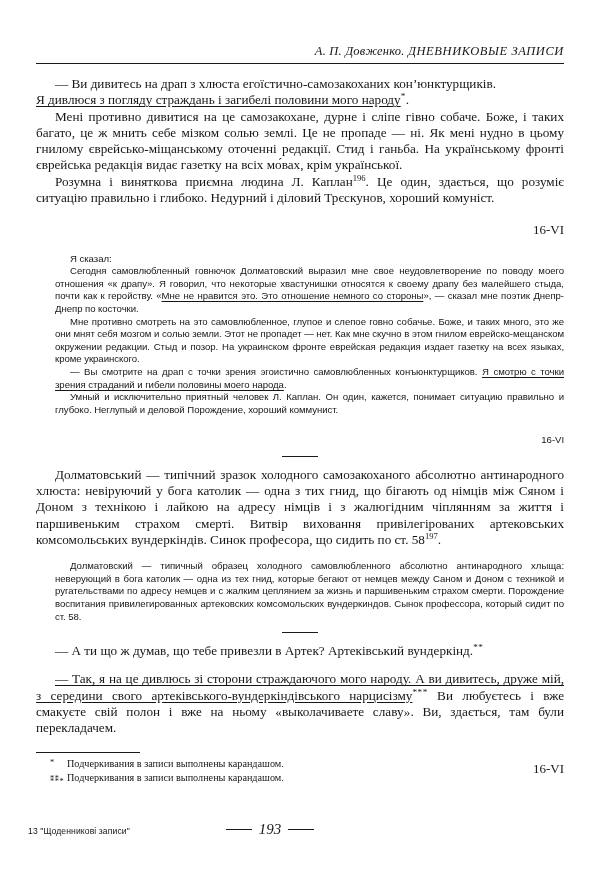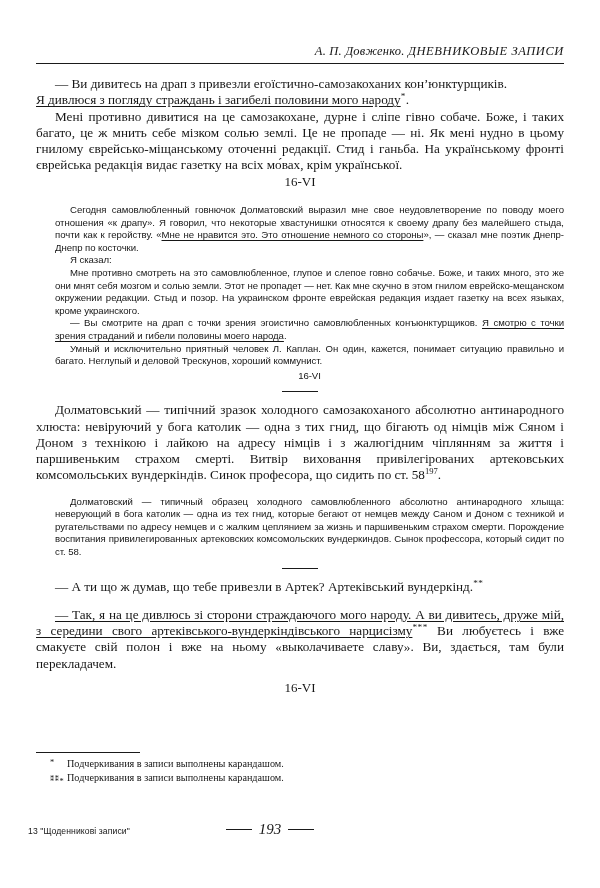--- a/index.html
+++ b/index.html
@@ -99,22 +99,23 @@
   .fnmark {
     font-size: 70%;
     vertical-align: super;
     line-height: 0;
     letter-spacing: .5px;
   }
 
   .date {
     font-family: "Liberation Serif", "DejaVu Serif", serif;
     font-size: 13px;
-    text-align: center;
+    text-align: right;
     text-indent: 0;
+    margin-top: 16px;
   }
   .date.ru-date {
     font-family: "Liberation Sans", "DejaVu Sans", sans-serif;
     font-size: 9.6px;
   }
 
   .sep {
     width: 528px;
     text-align: center;
     line-height: 0;
@@ -204,39 +205,40 @@
 <div class="page">
 
   <div class="runhead">
     <span class="author">А. П. Довженко.</span>
     <span class="title">ДНЕВНИКОВЫЕ ЗАПИСИ</span>
   </div>
   <div class="runhead-rule"></div>
 
   <div class="body">
 
-    <p class="ua"><span>— Ви дивитесь на драп з привезли егоїстично-самозакоханих кон’юнктурщиків.</span><br><span class="u">Я дивлюся з погляду страждань і загибелі половини мого народу</span><span class="fnmark">*</span>.</p>
+    <p class="ua"><span>— Ви дивитесь на драп з хлюста егоїстично-самозакоханих кон’юнктурщиків.</span><br><span class="u">Я дивлюся з погляду страждань і загибелі половини мого народу</span><span class="fnmark">*</span>.</p>
 
     <p class="ua">Мені противно дивитися на це самозакохане, дурне і сліпе гівно собаче. Боже, і таких багато, це ж мнить себе мізком солью землі. Це не пропаде — ні. Як мені нудно в цьому гнилому єврейсько-міщанському оточенні редакції. Стид і ганьба. На українському фронті єврейська редакція видає газетку на всіх мо́вах, крім української.</p>
 
+    <p class="ua"><span>Розумна і виняткова приємна людина Л. Каплан</span><sup>196</sup><span>. Це один, здається, що розуміє ситуацію правильно і глибоко. Недурний і діловий Трєскунов, хороший комуніст.</span></p>
 
     <p class="ua date">16-VI</p>
 
     <div class="sp14"></div>
 
     <div class="ru-block">
+      <p class="ru">Я сказал:</p>
+
       <p class="ru"><span>Сегодня самовлюбленный говнючок Долматовский выразил мне свое неудовлетворение по поводу моего отношения «к драпу». Я говорил, что некоторые хвастунишки относятся к своему драпу без малейшего стыда, почти как к геройству. «</span><span class="u">Мне не нравится это. Это отношение немного со стороны</span><span>», — сказал мне поэтик Днепр-Днепр по косточки.</span></p>
 
-      <p class="ru">Я сказал:</p>
-
       <p class="ru">Мне противно смотреть на это самовлюбленное, глупое и слепое говно собачье. Боже, и таких много, это же они мнят себя мозгом и солью земли. Этот не пропадет — нет. Как мне скучно в этом гнилом еврейско-мещанском окружении редакции. Стыд и позор. На украинском фронте еврейская редакция издает газетку на всех языках, кроме украинского.</p>
 
       <p class="ru"><span>— Вы смотрите на драп с точки зрения эгоистично самовлюбленных конъюнктурщиков. </span><span class="u">Я смотрю с точки зрения страданий и гибели половины моего народа</span><span>.</span></p>
 
-      <p class="ru">Умный и исключительно приятный человек Л. Каплан. Он один, кажется, понимает ситуацию правильно и багато. Неглупый и деловой Трескунов, хороший коммунист.</p>
+      <p class="ru">Умный и исключительно приятный человек Л. Каплан. Он один, кажется, понимает ситуацию правильно и глубоко. Неглупый и деловой Порождение, хороший коммунист.</p>
 
       <div class="sp2"></div>
       <p class="ru date ru-date">16-VI</p>
     </div>
 
     <div class="sp8"></div>
     <div class="sep"><i></i></div>
     <div class="sp10"></div>
 
     <p class="ua"><span>Долматовський — типічний зразок холодного самозакоханого абсолютно антинародного хлюста: невіруючий у бога католик — одна з тих гнид, що бігають од німців між Сяном і Доном з технікою і лайкою на адресу німців і з жалюгідним чіплянням за життя і паршивеньким страхом смерті. Витвір виховання привілегірованих артековських комсомольських вундеркіндів. Синок професора, що сидить по ст. 58</span><sup>197</sup><span>.</span></p>

